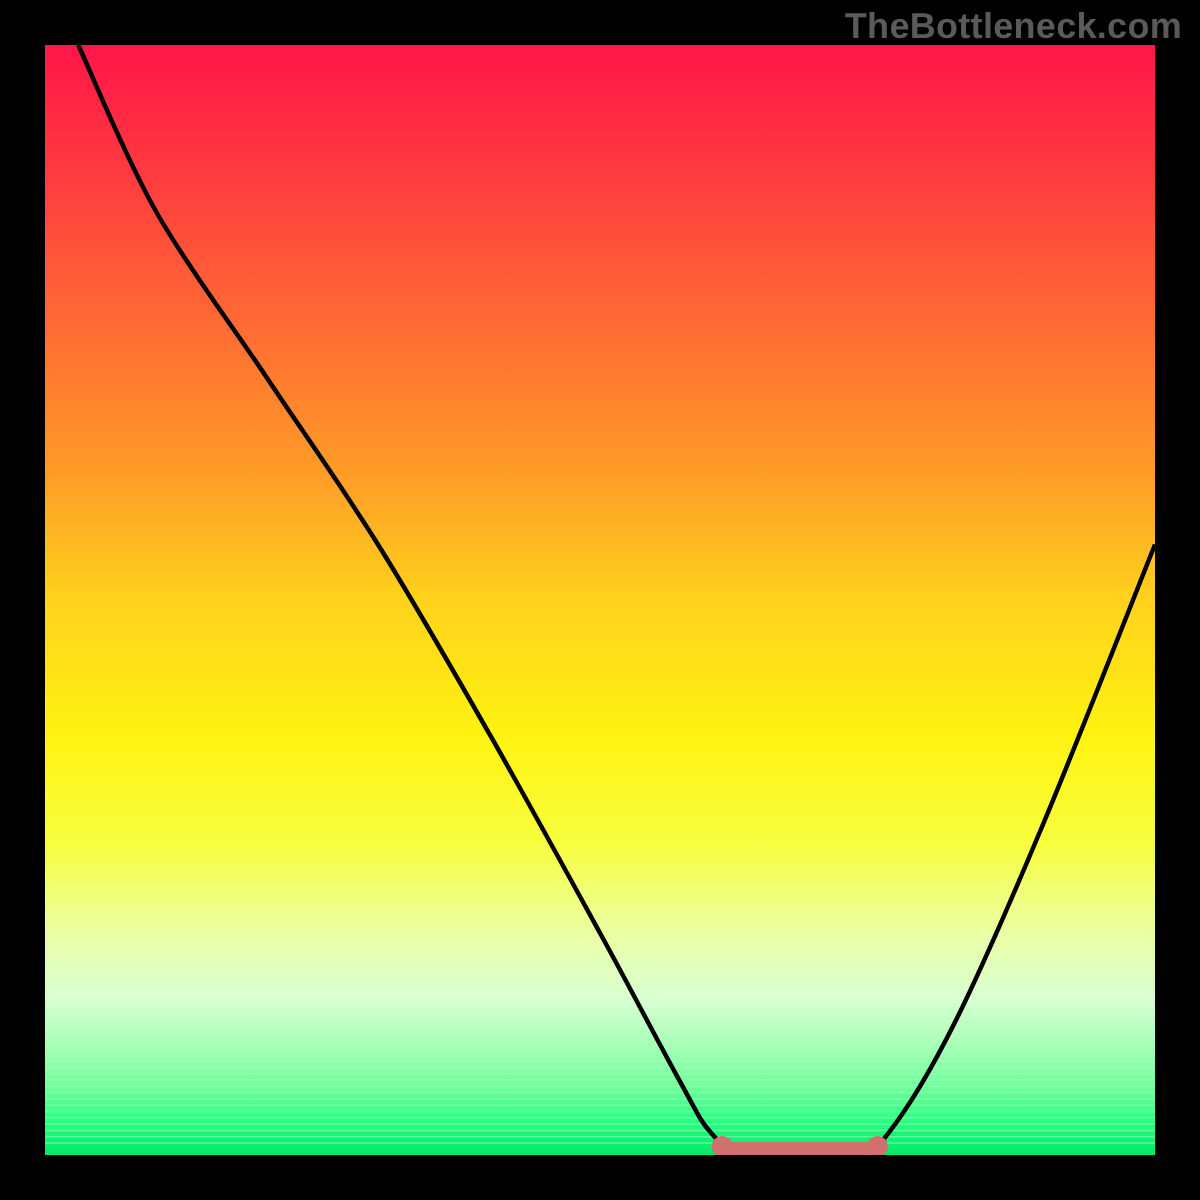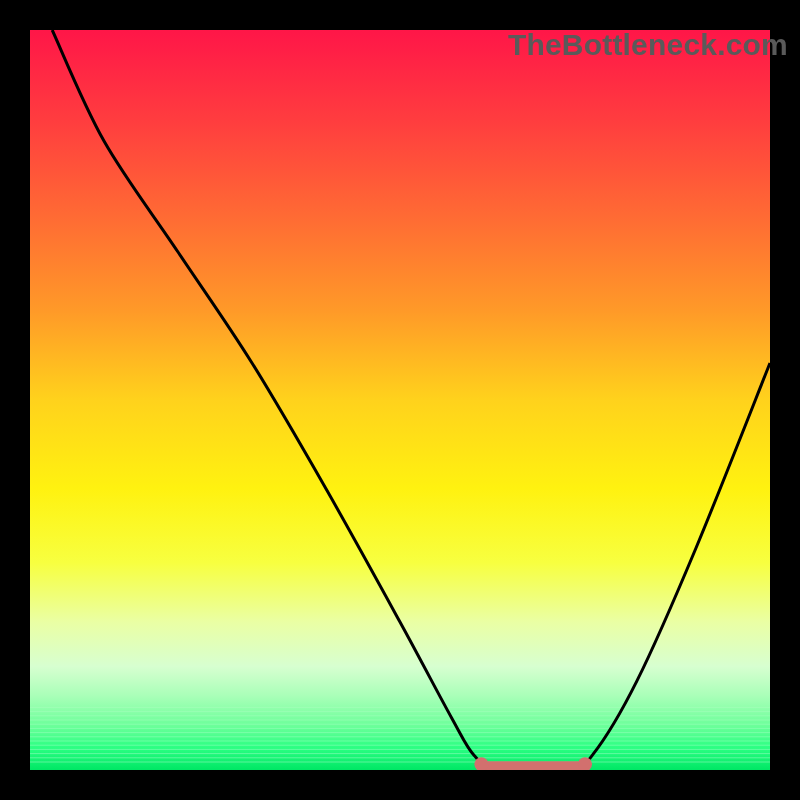--- a/index.html
+++ b/index.html
@@ -24,26 +24,25 @@
     top: 30px;
     width: 740px;
     height: 740px;
     overflow: hidden;
   }
   .watermark {
     position: absolute;
     top: 4px;
     right: 12px;
     font-family: Arial, Helvetica, sans-serif;
-    font-size: 30px;
+    font-size: 24px;
     font-weight: 600;
     color: #5a5a5a;
     letter-spacing: 0.2px;
     z-index: 50;
-    margin-top: 24px;
   }
   svg {
     display: block;
   }
 </style>
 </head>
 <body>
 
 <div class="frame">
   <div class="watermark">TheBottleneck.com</div>

